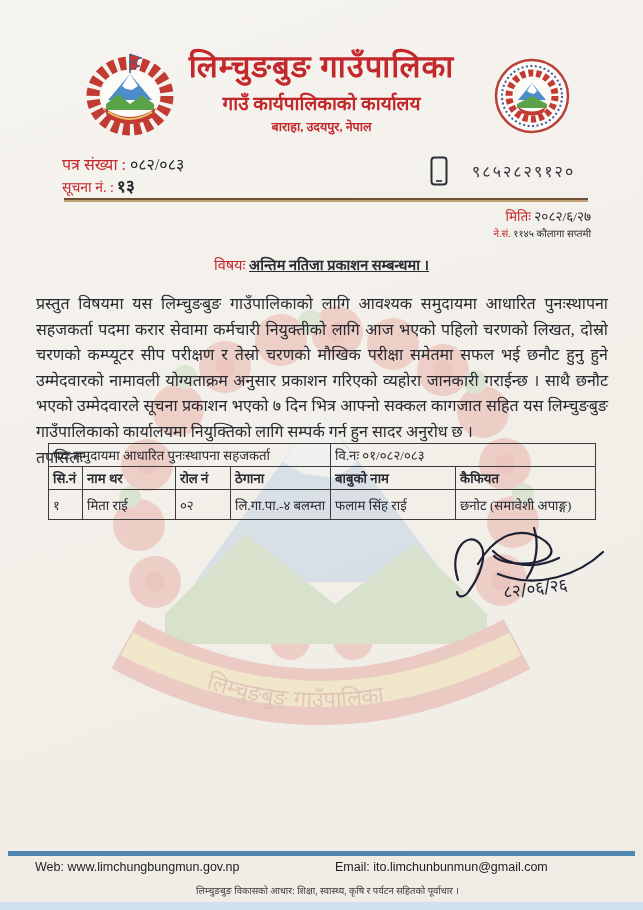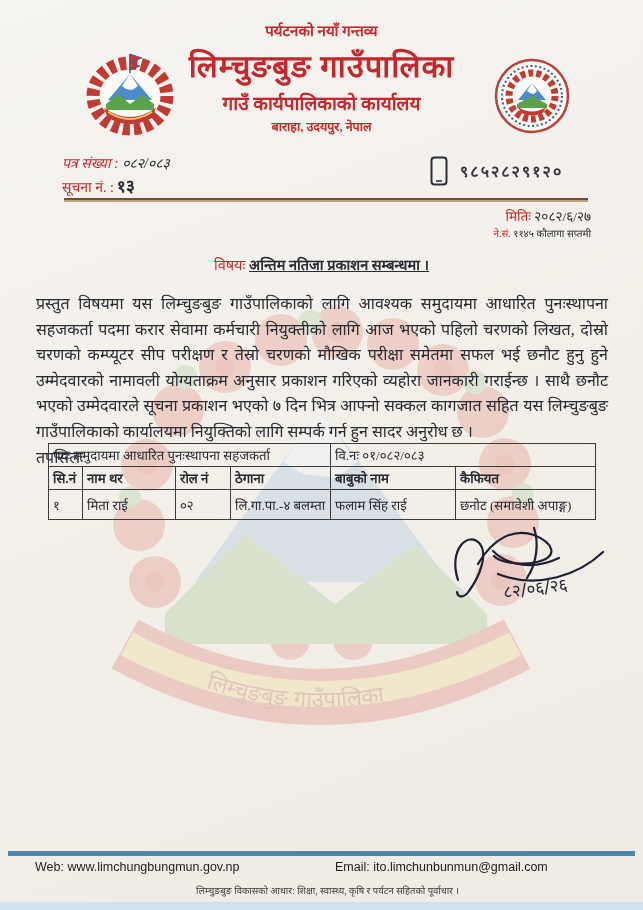--- a/index.html
+++ b/index.html
@@ -14,24 +14,24 @@
   }
   .abs{position:absolute;}
   .red{color:#c3282c;}
   .dark{color:#2a2a31;}
   
   .hdr-tagline{top:20px;left:0;width:100%;text-align:center;font-size:15px;font-weight:bold;}
   .hdr-title{top:44px;left:0;width:100%;text-align:center;font-size:31px;font-weight:bold;letter-spacing:1px;}
   .hdr-office{top:90px;left:0;width:100%;text-align:center;font-size:19px;font-weight:bold;}
   .hdr-addr{top:118px;left:0;width:100%;text-align:center;font-size:12.5px;font-weight:bold;}
   
-  .ref-line1{top:153px;left:62px;font-size:14px;font-style:italic;}
+  .ref-line1{top:153px;left:62px;font-size:16px;}
   .ref-line2{top:174px;left:62px;font-size:14px;}
   .hand{font-family:"DejaVu Sans",sans-serif;font-weight:bold;color:#26262e;display:inline-block;transform:rotate(-3deg);font-size:17px;}
-  .phone-wrap{top:156px;left:430px;display:flex;align-items:center;gap:12px;font-weight:bold;}
+  .phone-wrap{top:156px;left:430px;display:flex;align-items:center;gap:24px;}
   .phone-num{font-size:16px;color:#3a3440;letter-spacing:2px;font-family:"DejaVu Sans",sans-serif;}
   .divider{top:198px;left:64px;width:524px;height:4px;background:linear-gradient(#6f5034 0 50%,#c2a075 50% 100%);}
   .date-line{top:207px;right:52px;font-size:13.5px;text-align:right;}
   .ns-line{top:226px;right:52px;font-size:10px;text-align:left;}
   
   .subject{top:254px;left:0;width:100%;text-align:center;font-size:14.5px;}
   .subject .txt{font-weight:bold;text-decoration:underline;}
   
   .body-block{top:291px;left:36px;width:572px;font-size:16px;line-height:25.5px;text-align:justify;}
   .tapasil{margin-top:1px;}
@@ -97,21 +97,20 @@
       <path d="M80,332 L160,252 L250,322 L330,262 L402,332 L402,362 L80,362 Z" fill="#9cc48d"></path>
       <path d="M40,362 Q235,468 432,362" stroke="#dd7b6e" stroke-width="56" fill="none"></path>
       <path d="M42,362 Q235,462 430,362" stroke="#f0d98c" stroke-width="26" fill="none"></path>
       <path id="wmband" d="M60,380 Q235,470 412,380" fill="none"></path>
       <text font-size="22" fill="#b04a40" font-family="'DejaVu Sans',sans-serif" opacity="0.8">
         <textPath href="#wmband" startOffset="18%">लिम्चुङबुङ गाउँपालिका</textPath>
       </text>
     </g>
   </svg>
 
-  <div class="abs hdr-tagline red">पर्यटनको नयाँ गन्तव्य</div>
   <div class="abs hdr-title red">लिम्चुङबुङ गाउँपालिका</div>
   <div class="abs hdr-office red">गाउँ कार्यपालिकाको कार्यालय</div>
   <div class="abs hdr-addr red">बाराहा, उदयपुर, नेपाल</div>
 
   <svg class="abs" style="top:46px;left:78px;" width="104" height="90" viewBox="0 0 104 90">
     <ellipse cx="52" cy="50" rx="37" ry="33" fill="none" stroke="#c23b33" stroke-width="13" stroke-dasharray="7 4"></ellipse>
     <ellipse cx="52" cy="50" rx="29" ry="26" fill="#fdfbf7"></ellipse>
     <line x1="52" y1="8" x2="52" y2="27" stroke="#555" stroke-width="1.5"></line>
     <polygon points="52,8 64,12 52,16" fill="#cf3630" stroke="#35599b" stroke-width="0.8"></polygon>
     <polygon points="52,16 62,20 52,24" fill="#cf3630" stroke="#35599b" stroke-width="0.8"></polygon>

